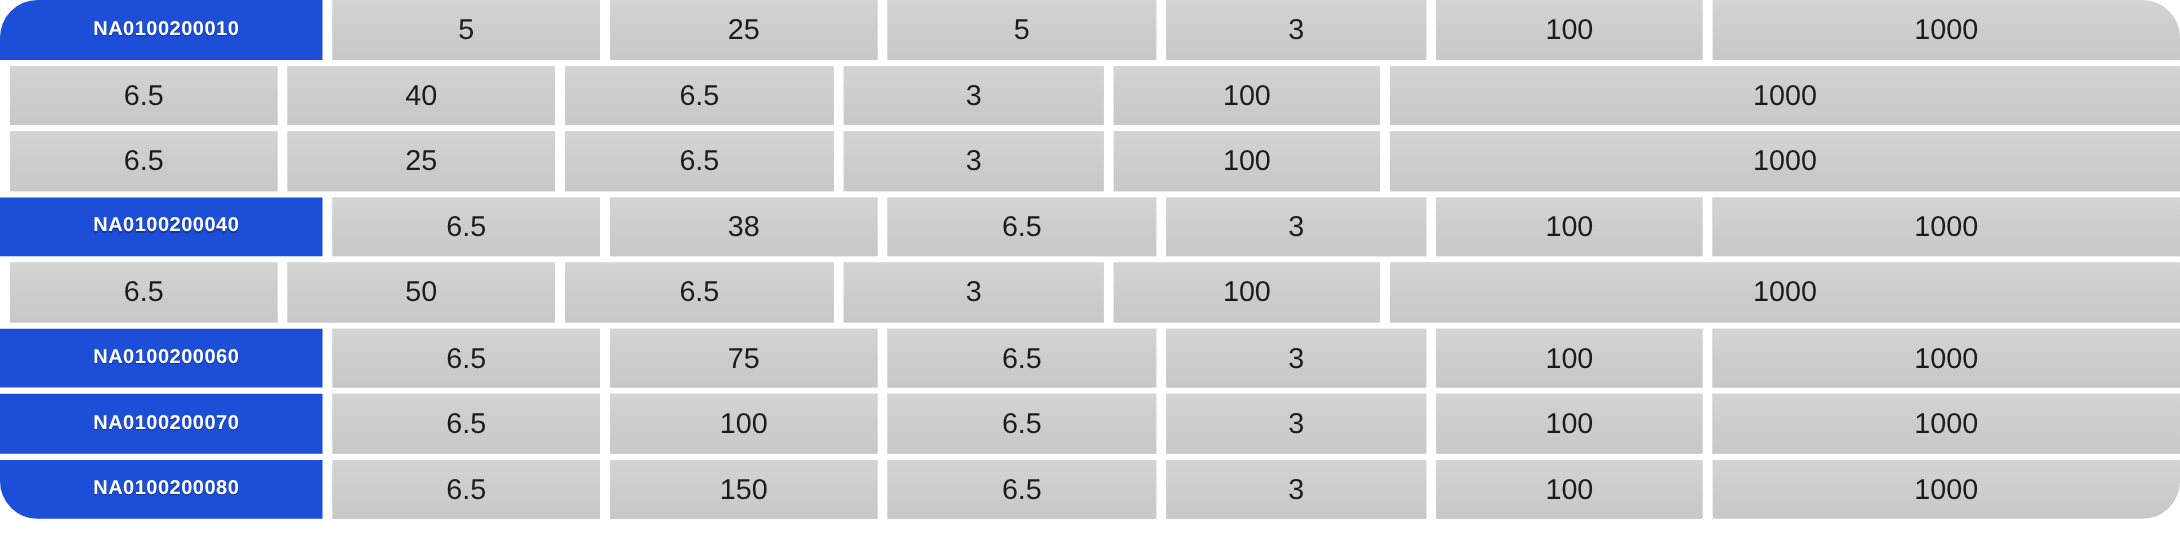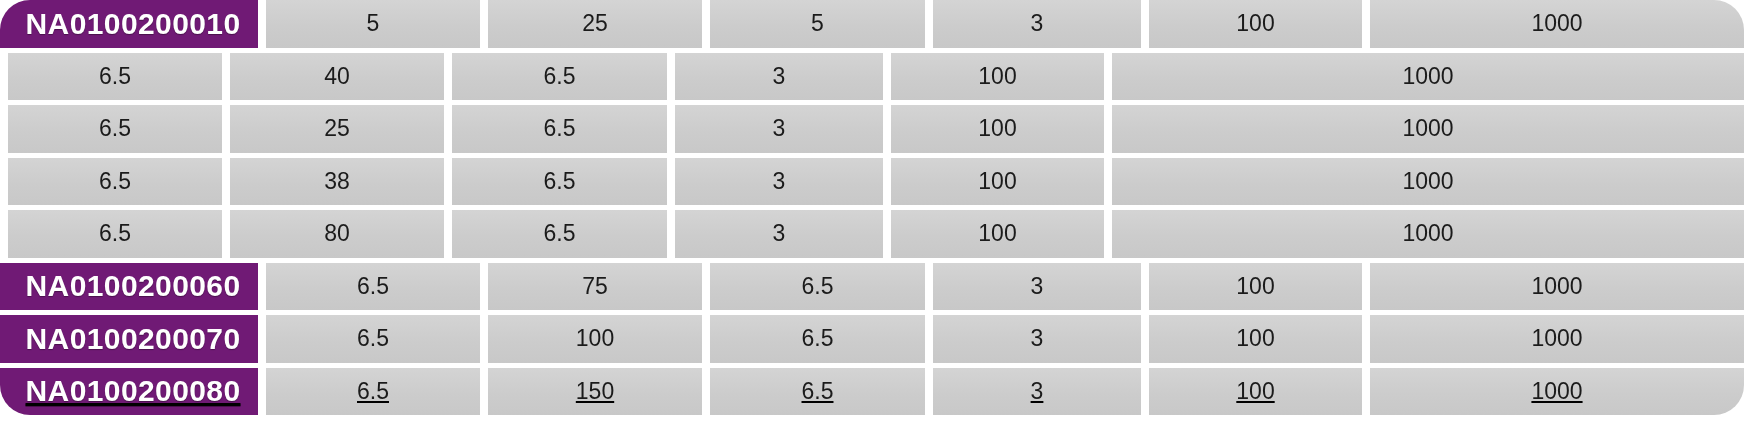--- a/index.html
+++ b/index.html
@@ -25,29 +25,28 @@
 
   .table-row {
     display: flex;
     flex: 1 1 0;
     min-height: 0;
     align-items: stretch;
     margin-bottom: 5px;
   }
   .table-row:last-child {
     margin-bottom: 12px;
-    text-decoration: underline;
   }
 
   
   .cell-label {
     flex: 0 0 258px;
-    background: #701a75;
+    background: #1d4ed8;
     color: #ffffff;
-    font-size: 30px;
+    font-size: 16px;
     font-weight: bold;
     letter-spacing: 0.4px;
     display: flex;
     align-items: center;
     justify-content: center;
     box-sizing: border-box;
     padding-left: 8px;
     text-shadow: 0 1px 1px rgba(0,0,0,0.35);
   }
 
@@ -101,30 +100,31 @@
     </div>
     <div class="table-row">
       <div class="cell-value c0">6.5</div>
       <div class="cell-value c1">25</div>
       <div class="cell-value c2">6.5</div>
       <div class="cell-value c3">3</div>
       <div class="cell-value c4">100</div>
       <div class="cell-value c5">1000</div>
     </div>
     <div class="table-row">
+      <div class="cell-label">NA0100200040</div>
       <div class="cell-value c0">6.5</div>
       <div class="cell-value c1">38</div>
       <div class="cell-value c2">6.5</div>
       <div class="cell-value c3">3</div>
       <div class="cell-value c4">100</div>
       <div class="cell-value c5">1000</div>
     </div>
     <div class="table-row">
       <div class="cell-value c0">6.5</div>
-      <div class="cell-value c1">80</div>
+      <div class="cell-value c1">50</div>
       <div class="cell-value c2">6.5</div>
       <div class="cell-value c3">3</div>
       <div class="cell-value c4">100</div>
       <div class="cell-value c5">1000</div>
     </div>
     <div class="table-row">
       <div class="cell-label">NA0100200060</div>
       <div class="cell-value c0">6.5</div>
       <div class="cell-value c1">75</div>
       <div class="cell-value c2">6.5</div>

